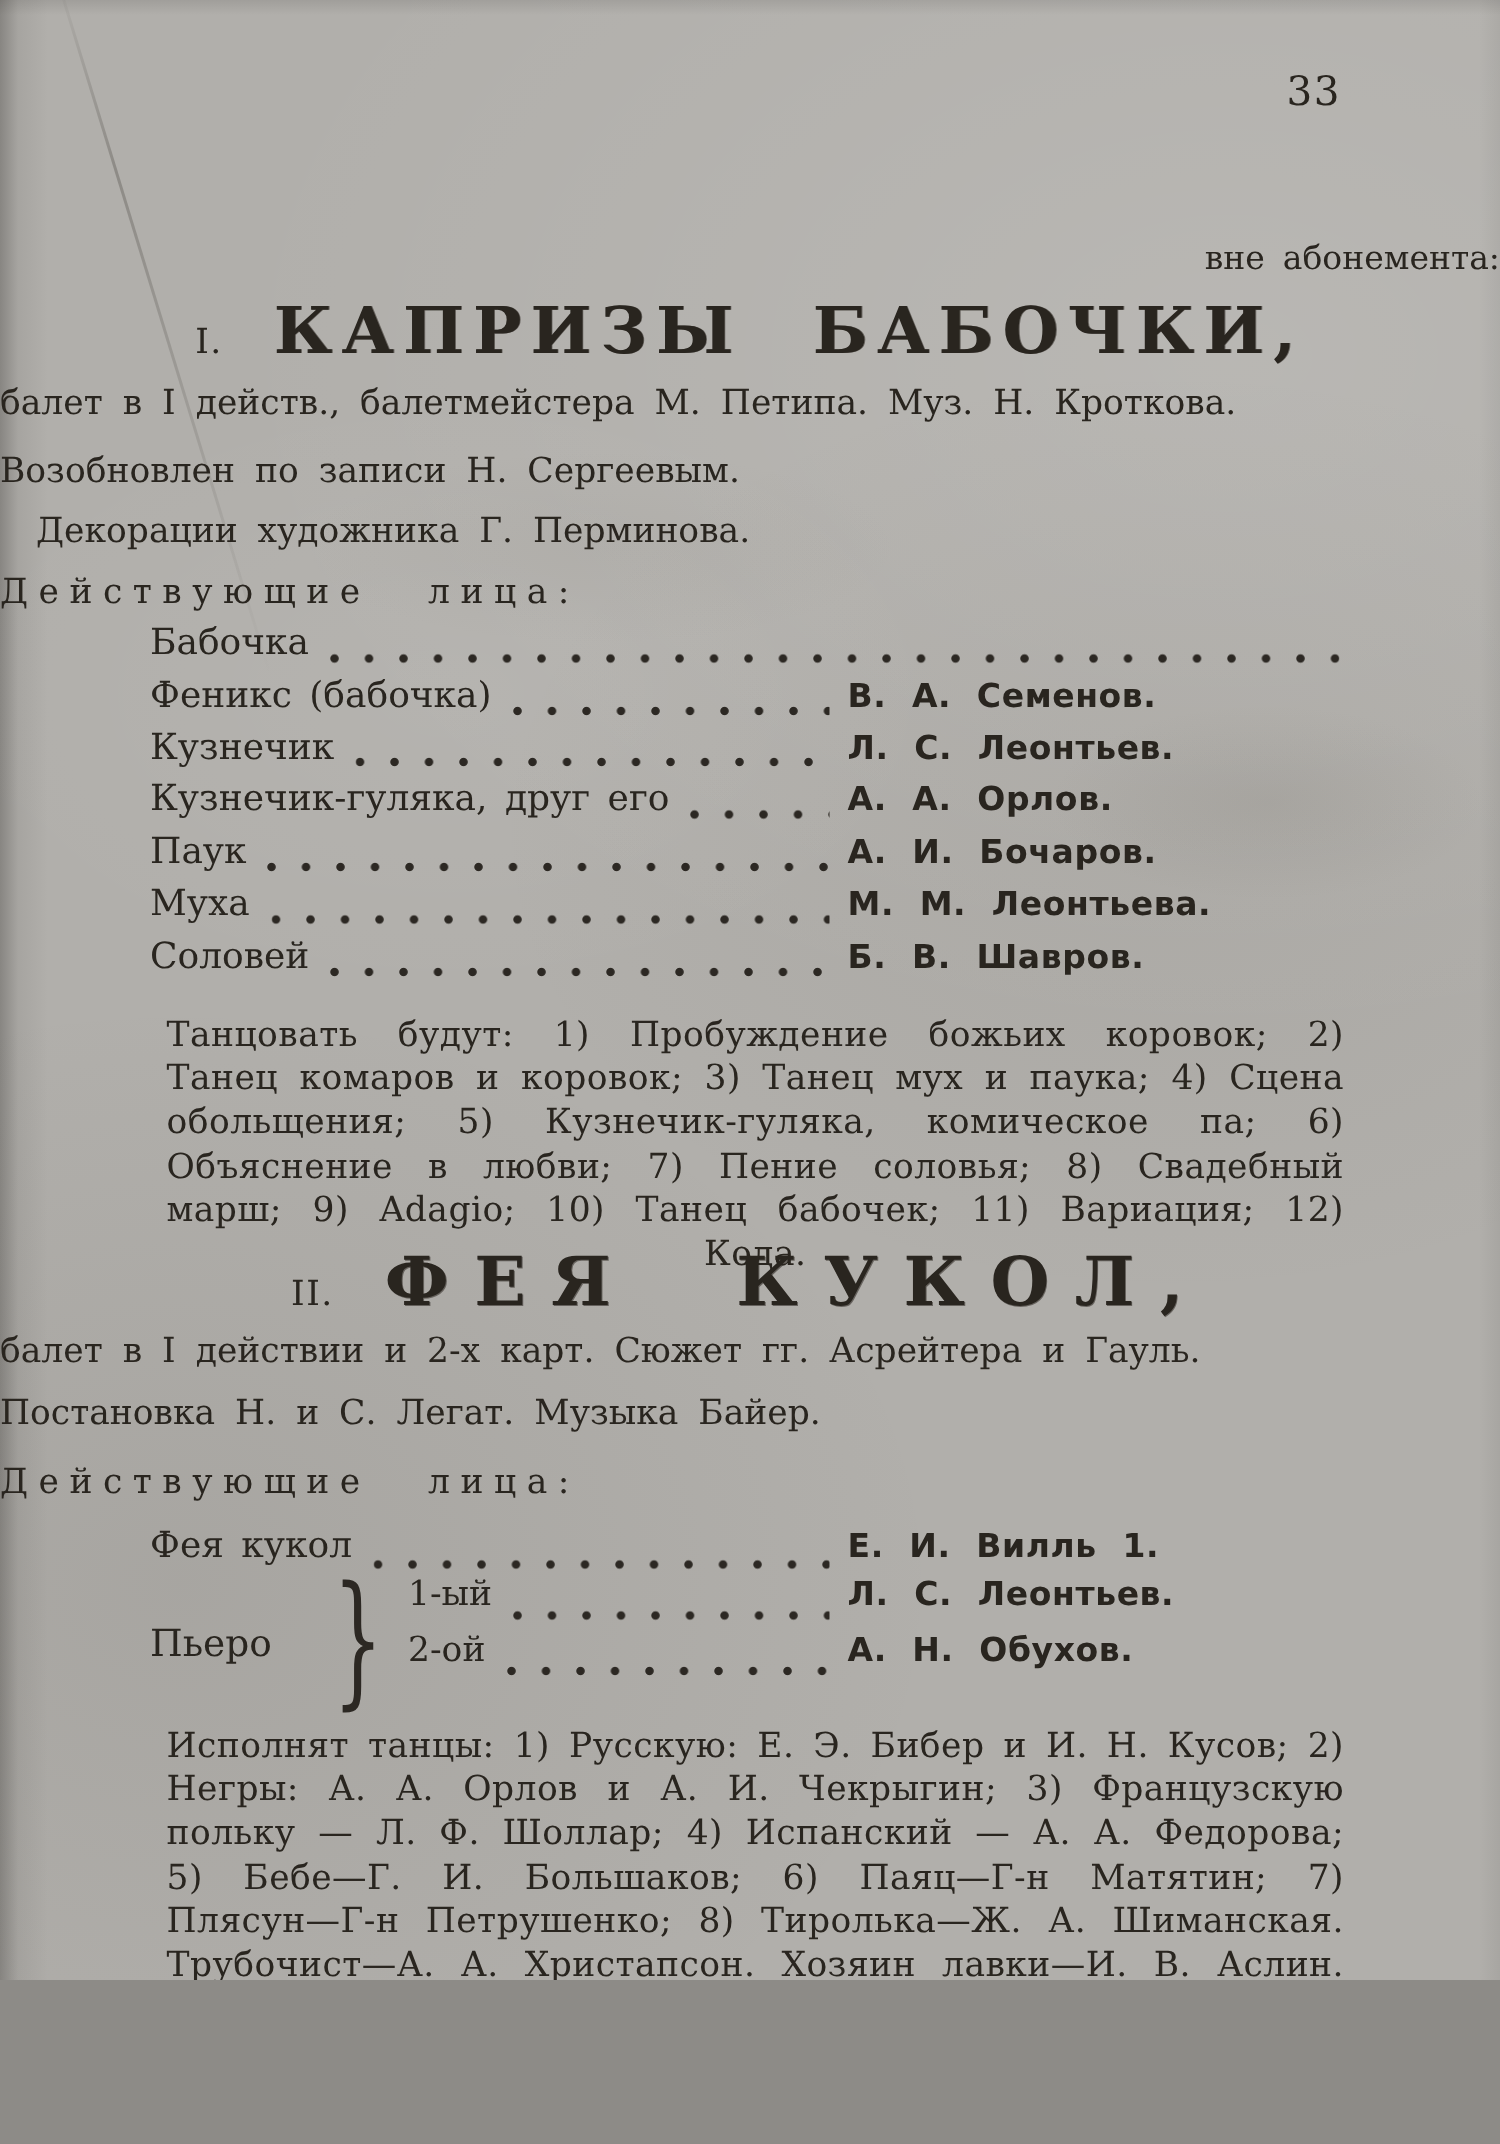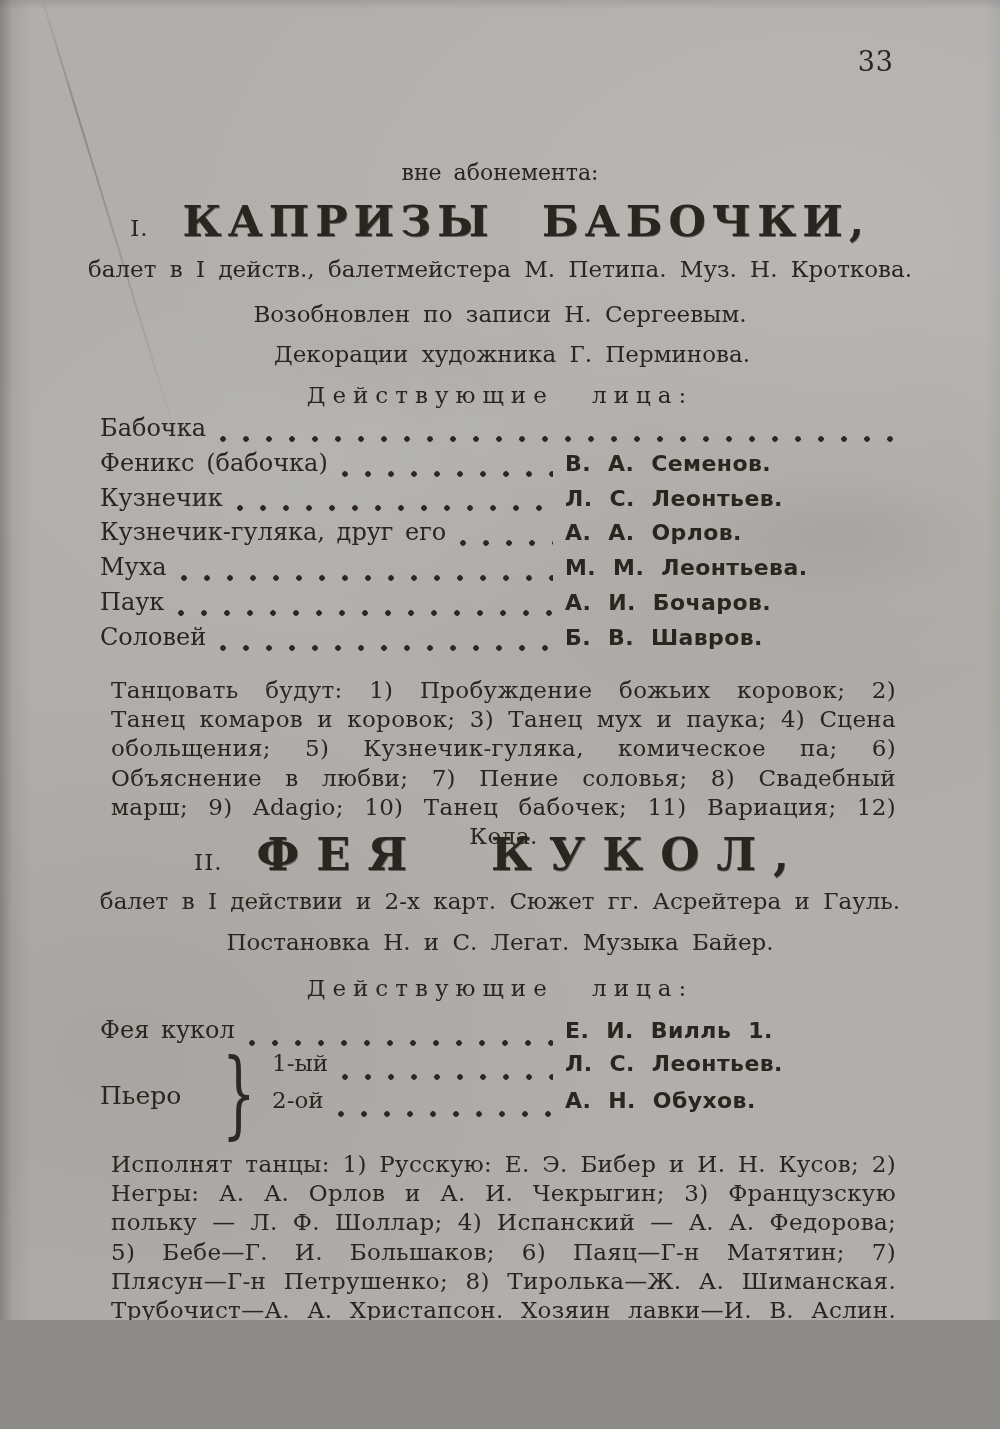--- a/index.html
+++ b/index.html
@@ -42,38 +42,38 @@
     position: absolute; top: 46px; right: 106px;
     font-size: 27px; letter-spacing: 1px;
   }
   .date-line {
     position: absolute; top: 108px; left: 0; right: 0;
     text-align: center; font-weight: bold;
     font-size: 26px; word-spacing: 9px; letter-spacing: 0.5px;
   }
   .sub-note {
     position: absolute; top: 160px; left: 0; right: 0;
-    text-align: center; font-size: 22px; word-spacing: 5px;
+    text-align: right; font-size: 22px; word-spacing: 5px;
   }
   .title-row {
     position: absolute; left: 0; right: 0;
     display: flex; justify-content: center; align-items: baseline;
   }
   .title-row.t1 { top: 196px; }
   .title-row.t2 { top: 828px; }
   .numeral { font-size: 23px; margin-right: 34px; letter-spacing: 1px; }
   .big-title {
     font-weight: bold; white-space: nowrap;
     text-shadow: 0.6px 0.6px 0 rgba(41,37,31,0.55);
   }
   .t1 .big-title { font-size: 43px; letter-spacing: 6px; word-spacing: 26px; }
   .t2 .big-title { font-size: 45px; letter-spacing: 17px; word-spacing: 34px; }
   .center-line {
     position: absolute; left: 0; right: 0;
-    text-align: center; font-size: 23px; word-spacing: 6px;
+    font-size: 23px; word-spacing: 6px;
   }
   .subtitle1 { top: 256px; }
   .note1a  { top: 301px; }
   .note1b  { top: 341px; padding-left: 24px; }
   .cast-h1 { top: 382px; letter-spacing: 7px; word-spacing: 24px; }
   .subtitle2 { top: 888px; }
   .note2a  { top: 929px; }
   .cast-h2 { top: 975px; letter-spacing: 7px; word-spacing: 24px; }
 
   .cast-list { position: absolute; left: 100px; right: 95px; }
@@ -149,28 +149,28 @@
       <span class="role">Кузнечик</span>
       <span class="leader"></span>
       <span class="performer">Л. С. Леонтьев.</span>
     </div>
     <div class="cast-row">
       <span class="role">Кузнечик-гуляка, друг его</span>
       <span class="leader"></span>
       <span class="performer">А. А. Орлов.</span>
     </div>
     <div class="cast-row">
+      <span class="role">Паук</span>
+      <span class="leader"></span>
+      <span class="performer">А. И. Бочаров.</span>
+    </div>
+    <div class="cast-row">
       <span class="role">Муха</span>
       <span class="leader"></span>
       <span class="performer">М. М. Леонтьева.</span>
-    </div>
-    <div class="cast-row">
-      <span class="role">Паук</span>
-      <span class="leader"></span>
-      <span class="performer">А. И. Бочаров.</span>
     </div>
     <div class="cast-row">
       <span class="role">Соловей</span>
       <span class="leader"></span>
       <span class="performer">Б. В. Шавров.</span>
     </div>
   </div>
 
   <p class="para para1">Танцовать будут: 1) Пробуждение божьих коровок; 2) Танец комаров и коровок; 3) Танец мух и паука; 4) Сцена обольщения; 5) Кузнечик-гуляка, комическое па; 6) Объяснение в любви; 7) Пение соловья; 8) Свадебный марш; 9) Adagio; 10) Танец бабочек; 11) Вариация; 12) Кода.</p>
 

